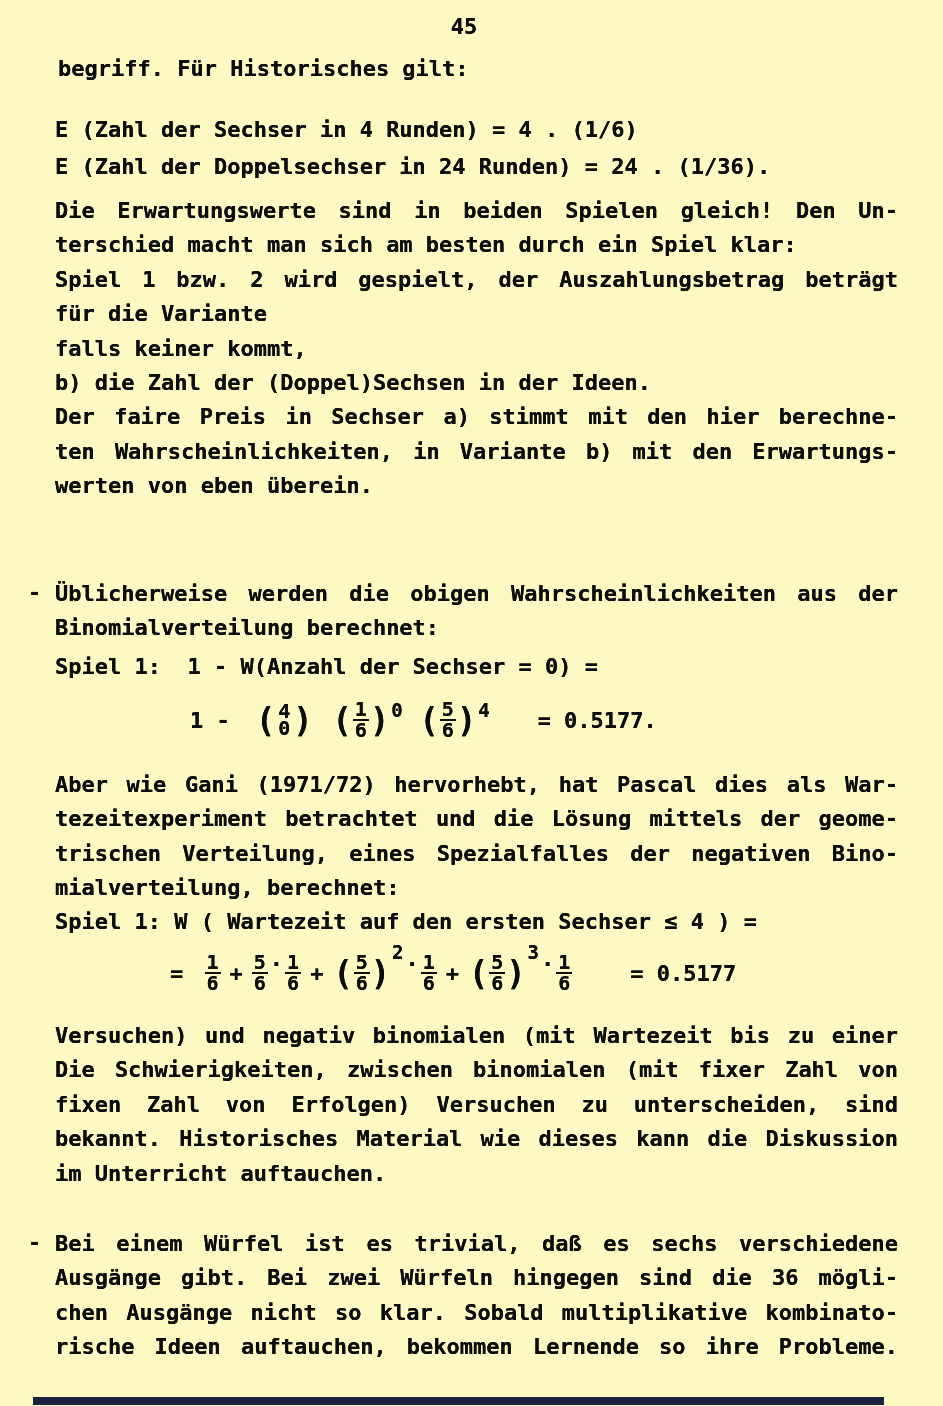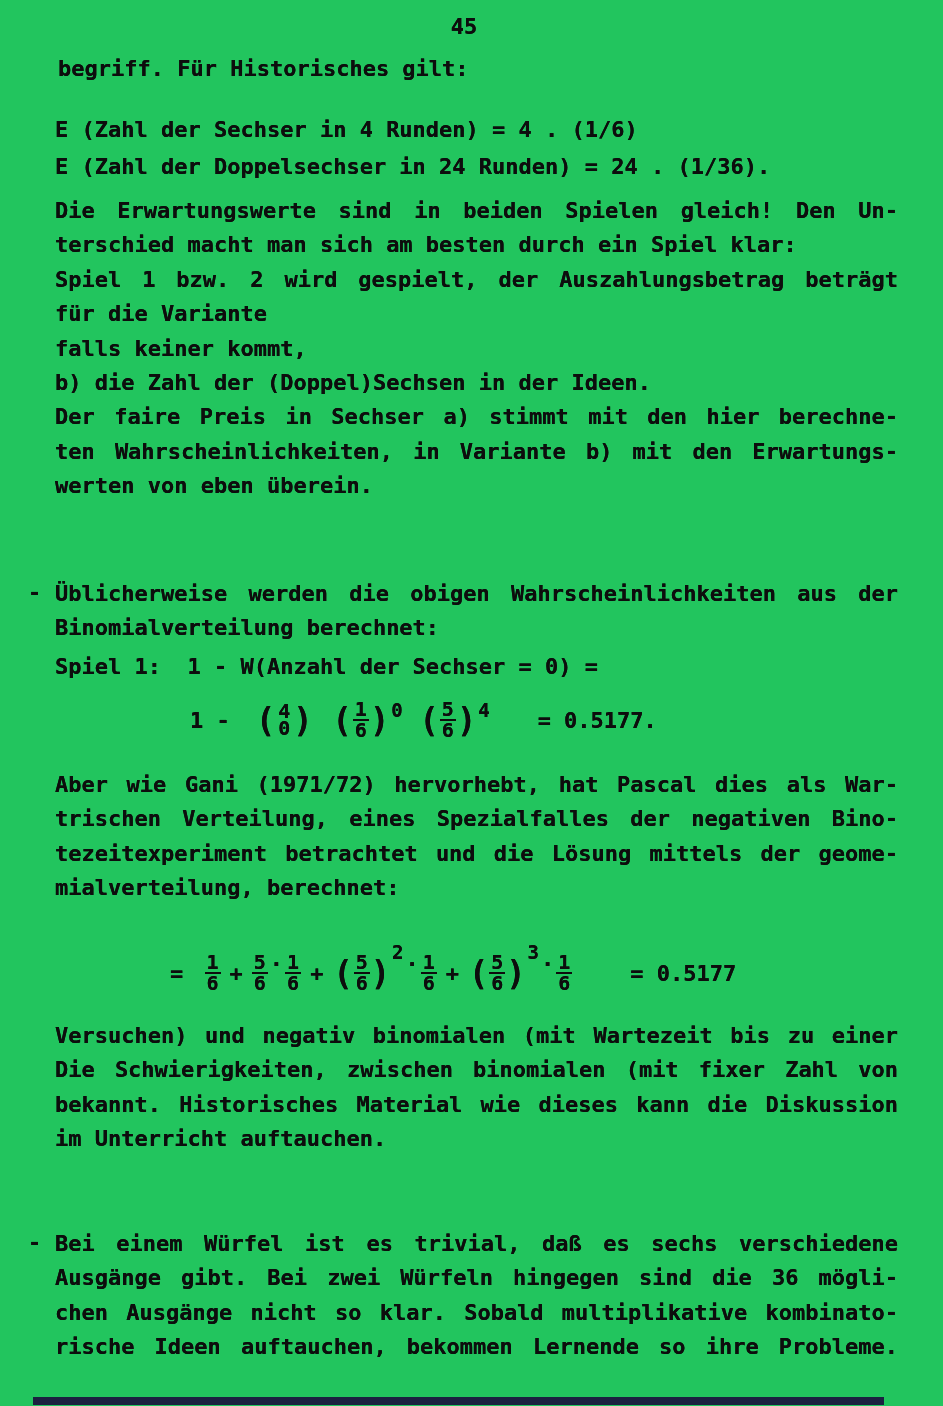--- a/index.html
+++ b/index.html
@@ -3,21 +3,21 @@
 <meta charset="utf-8">
 <style>
   html,body{margin:0;padding:0;}
   body{
     width:943px;height:1406px;
     background:#e8e8e8;
     font-family:"DejaVu Sans Mono","Liberation Mono",monospace;
   }
   .page{
     position:relative;width:943px;height:1406px;overflow:hidden;
-    background:#22c55e;color:#0d0d0d;
+    background:#fef9c3;color:#0d0d0d;
     font-weight:bold;font-size:22px;
     text-shadow:0 0 0.6px currentColor;
     text-decoration:underline;
   }
   .abs{position:absolute;}
   .pageno{top:14px;left:0;width:928px;text-align:center;}
   .blk{left:55px;width:843px;line-height:34.4px;}
   .line{white-space:pre;}
   .line.j{white-space:normal;text-align:justify;text-align-last:justify;}
   .intro{top:56px;left:58px;}
@@ -109,25 +109,26 @@
           <span class="d">6</span>
         </span>
       <span class="bp">)</span>
       <span class="ex">4</span>
     </span>
     <span class="res1">= 0.5177.</span>
   </div>
 
   <div class="abs blk para-gani">
     <div class="line j">Aber wie Gani (1971/72) hervorhebt, hat Pascal dies als War-</div>
+    <div class="line j">tezeitexperiment betrachtet und die Lösung mittels der geome-</div>
     <div class="line j">trischen Verteilung, eines Spezialfalles der negativen Bino-</div>
-    <div class="line j">tezeitexperiment betrachtet und die Lösung mittels der geome-</div>
     <div class="line">mialverteilung, berechnet:</div>
   </div>
 
+  <div class="abs f2h line">Spiel 1: W ( Wartezeit auf den ersten Sechser ≤ 4 ) =</div>
 
   <div class="abs fx f2b">
     <span class="sp">= </span>
     <span class="stk frac ml8">
         <span class="n">1</span>
         <span class="d">6</span>
       </span>
     <span class="plus">+</span>
     <span class="stk frac">
         <span class="n">5</span>
@@ -167,20 +168,21 @@
     <span class="stk frac">
         <span class="n">1</span>
         <span class="d">6</span>
       </span>
     <span class="res2">= 0.5177</span>
   </div>
 
   <div class="abs blk para-schwierig">
     <div class="line j">Versuchen) und negativ binomialen (mit Wartezeit bis zu einer</div>
     <div class="line j">Die Schwierigkeiten, zwischen binomialen (mit fixer Zahl von</div>
+    <div class="line j">fixen Zahl von Erfolgen) Versuchen zu unterscheiden, sind</div>
     <div class="line j">bekannt. Historisches Material wie dieses kann die Diskussion</div>
     <div class="line">im Unterricht auftauchen.</div>
   </div>
 
   <div class="abs blk item-wuerfel">
     <span class="dash">-</span>
     <div class="line j">Bei einem Würfel ist es trivial, daß es sechs verschiedene</div>
     <div class="line j">Ausgänge gibt. Bei zwei Würfeln hingegen sind die 36 mögli-</div>
     <div class="line j">chen Ausgänge nicht so klar. Sobald multiplikative kombinato-</div>
     <div class="line j">rische Ideen auftauchen, bekommen Lernende so ihre Probleme.</div>

